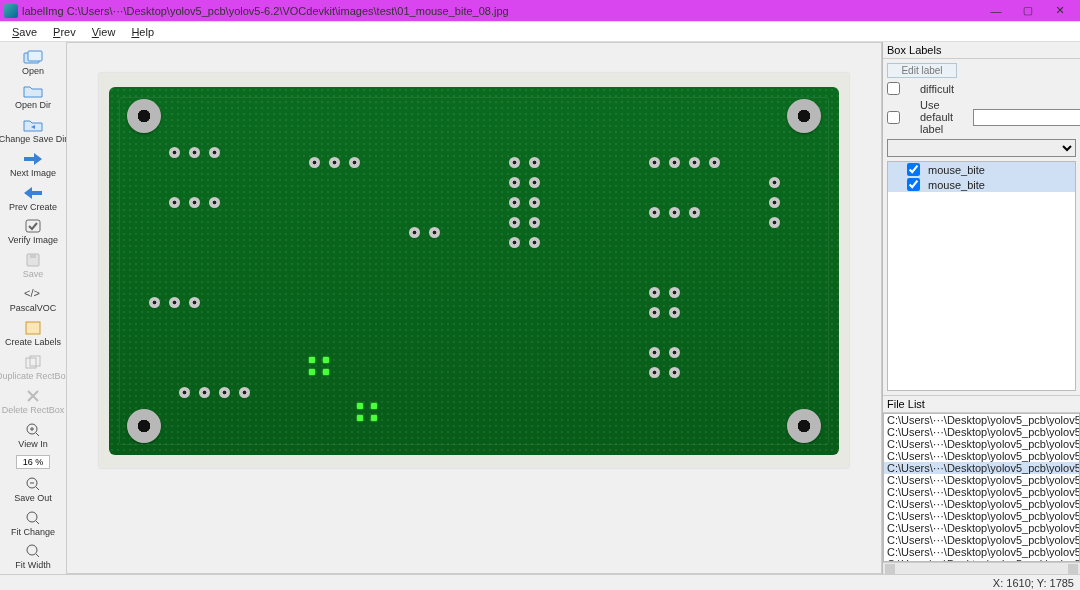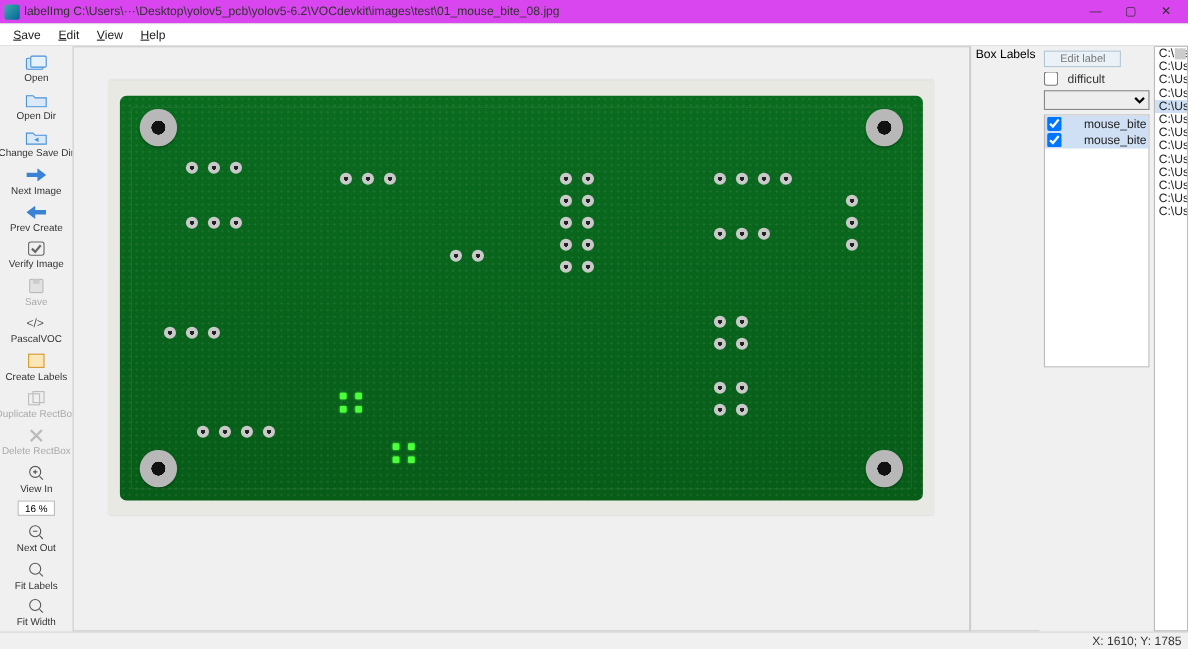--- a/index.html
+++ b/index.html
@@ -27,29 +27,29 @@
 .canvas { flex: 1; background: #f0f0f0; border: 1px solid #ccc; display: flex; align-items: flex-start; justify-content: center; padding: 30px 10px; overflow: hidden; position: relative; }
 .pcbwrap { width: 750px; height: 395px; background: #e9e9e4; display: flex; align-items: center; justify-content: center; box-shadow: 0 0 2px rgba(0,0,0,.15); }
 .pcb { width: 730px; height: 368px; background: linear-gradient(#0a6b1f,#075c18); border-radius: 6px; position: relative; overflow: hidden; }
 .pcb::before { content:""; position:absolute; inset:0; background-image: radial-gradient(circle, rgba(255,255,255,.08) 1px, transparent 1px); background-size: 6px 6px; }
 .pcb::after { content:""; position:absolute; inset:10px; border:1px solid rgba(255,255,255,.08); border-radius:3px; }
 .mhole { position:absolute; width:34px; height:34px; border-radius:50%; background: radial-gradient(circle,#111 0 26%, #b8b8b8 27% 80%, #999 81% 100%); box-shadow: 0 1px 2px rgba(0,0,0,.4); }
 .mhole.tl{top:12px;left:18px;} .mhole.tr{top:12px;right:18px;} .mhole.bl{bottom:12px;left:18px;} .mhole.br{bottom:12px;right:18px;}
 .marker { position:absolute; width:6px; height:6px; background:#4bff3b; border-radius:1px; box-shadow:0 0 2px #4bff3b; }
 .pad { position:absolute; width:11px; height:11px; border-radius:50%; background: radial-gradient(circle,#222 0 25%,#c9c9c9 26% 100%); }
 
-.rightpane { width: 198px; background: #f0f0f0; display: flex; flex-direction: row; border-left: 1px solid #bbb; }
+.rightpane { width: 198px; background: #f0f0f0; display: flex; flex-direction: column; border-left: 1px solid #bbb; }
 .rp-header { background: #f0f0f0; padding: 2px 4px; font-size: 11px; border-bottom: 1px solid #ccc; }
 .rp-body { padding: 4px; display: flex; flex-direction: column; gap: 4px; }
 .editlabelbtn { font-size: 10px; border:1px solid #b5c7d3; background:#eaf2f8; color:#777; padding:1px 6px; width:70px; text-align:center; }
-.chkrow { display:flex; align-items:center; gap:8px; font-size:10px; color:#333; }
+.chkrow { display:flex; align-items:center; gap:20px; font-size:10px; color:#333; }
 .chkrow input[type=text]{ flex:1; height:17px; border:1px solid #888; font-size:10px; padding:0 2px; }
 .combo { height:18px; border:1px solid #888; background:#eee; }
 .labellist { border:1px solid #bbb; background:#fff; height:230px; overflow:auto; }
-.labelitem { background:#cfe0f5; display:flex; align-items:center; gap:20px; padding:1px 2px; font-size:10px; color:#222; }
+.labelitem { background:#cfe0f5; display:flex; align-items:center; gap:8px; padding:1px 19px; font-size:10px; color:#222; }
 .labelitem input { margin:0; }
 .filelist-hdr { background:#f0f0f0; padding:2px 4px; font-size:11px; border-top:1px solid #ccc; border-bottom:1px solid #ccc; }
 .filelist { flex:1; border:1px solid #bbb; background:#fff; overflow:auto; font-size:10px; }
 .filelist .row { padding:0 3px; white-space:nowrap; color:#222; }
 .filelist .row.sel { background:#cfe0f5; }
 .filelist-scroll { height:12px; background:#e8e8e8; border-top:1px solid #ccc; position:relative; }
 .filelist-scroll::before{content:"";position:absolute;left:2px;top:1px;width:10px;height:10px;background:#ccc;}
 .filelist-scroll::after{content:"";position:absolute;right:2px;top:1px;width:10px;height:10px;background:#ccc;}
 
 .statusbar { height:16px; background:#f0f0f0; border-top:1px solid #ccc; display:flex; align-items:center; justify-content:flex-end; padding:0 6px; font-size:11px; color:#333; }
@@ -64,21 +64,21 @@
   <div class="title">labelImg C:\Users\···\Desktop\yolov5_pcb\yolov5-6.2\VOCdevkit\images\test\01_mouse_bite_08.jpg</div>
   <div class="winbtns">
     <div class="winbtn">—</div>
     <div class="winbtn">▢</div>
     <div class="winbtn">✕</div>
   </div>
 </div>
 
 <div class="menubar">
   <div class="menuitem">Save</div>
-  <div class="menuitem">Edit</div>
+  <div class="menuitem">Prev</div>
   <div class="menuitem">View</div>
   <div class="menuitem">Help</div>
 </div>
 
 <div class="main">
 
   <div class="toolbar">
     <div class="tbtn">
       <span class="ic">
           <svg width="20" height="14" viewBox="0 0 20 14">
@@ -184,30 +184,30 @@
     </div>
     <div class="zoomval">16 %</div>
     <div class="tbtn">
       <span class="ic">
           <svg width="14" height="14" viewBox="0 0 14 14">
             <circle cx="6" cy="6" r="5" fill="none" stroke="#555"></circle>
             <path d="M10 10l3 3" stroke="#555"></path>
             <path d="M4 6h4" stroke="#555"></path>
           </svg>
         </span>
-      <span class="lbl">Next Out</span>
+      <span class="lbl">Save Out</span>
     </div>
     <div class="tbtn">
       <span class="ic">
           <svg width="14" height="14" viewBox="0 0 14 14">
             <circle cx="6" cy="6" r="5" fill="none" stroke="#555"></circle>
             <path d="M10 10l3 3" stroke="#555"></path>
           </svg>
         </span>
-      <span class="lbl">Fit Labels</span>
+      <span class="lbl">Fit Change</span>
     </div>
     <div class="tbtn">
       <span class="ic">
           <svg width="14" height="14" viewBox="0 0 14 14">
             <circle cx="6" cy="6" r="5" fill="none" stroke="#555"></circle>
             <path d="M10 10l3 3" stroke="#555"></path>
           </svg>
         </span>
       <span class="lbl">Fit Width</span>
     </div>
@@ -281,32 +281,38 @@
   </div>
 
   <div class="rightpane">
     <div class="rp-header">Box Labels</div>
     <div class="rp-body">
       <div class="editlabelbtn">Edit label</div>
       <label class="chkrow">
         <input type="checkbox" style="">
         <span>difficult</span>
       </label>
+      <label class="chkrow">
+        <input type="checkbox" style="">
+        <span>Use default label</span>
+        <input type="text" value="" style="">
+      </label>
       <select class="combo"></select>
       <div class="labellist" id="labellist">
           <div class="labelitem">
             <input type="checkbox" checked="" style="">
             <span>mouse_bite</span>
           </div>
           <div class="labelitem">
             <input type="checkbox" checked="" style="">
             <span>mouse_bite</span>
           </div>
         </div>
     </div>
+    <div class="filelist-hdr">File List</div>
     <div class="filelist" id="filelist">
         <div class="row">C:\Users\···\Desktop\yolov5_pcb\yolov5-6.2\VOCdevkit\ir</div>
         <div class="row">C:\Users\···\Desktop\yolov5_pcb\yolov5-6.2\VOCdevkit\ir</div>
         <div class="row">C:\Users\···\Desktop\yolov5_pcb\yolov5-6.2\VOCdevkit\ir</div>
         <div class="row">C:\Users\···\Desktop\yolov5_pcb\yolov5-6.2\VOCdevkit\ir</div>
         <div class="row sel">C:\Users\···\Desktop\yolov5_pcb\yolov5-6.2\VOCdevkit\ir</div>
         <div class="row">C:\Users\···\Desktop\yolov5_pcb\yolov5-6.2\VOCdevkit\ir</div>
         <div class="row">C:\Users\···\Desktop\yolov5_pcb\yolov5-6.2\VOCdevkit\ir</div>
         <div class="row">C:\Users\···\Desktop\yolov5_pcb\yolov5-6.2\VOCdevkit\ir</div>
         <div class="row">C:\Users\···\Desktop\yolov5_pcb\yolov5-6.2\VOCdevkit\ir</div>

